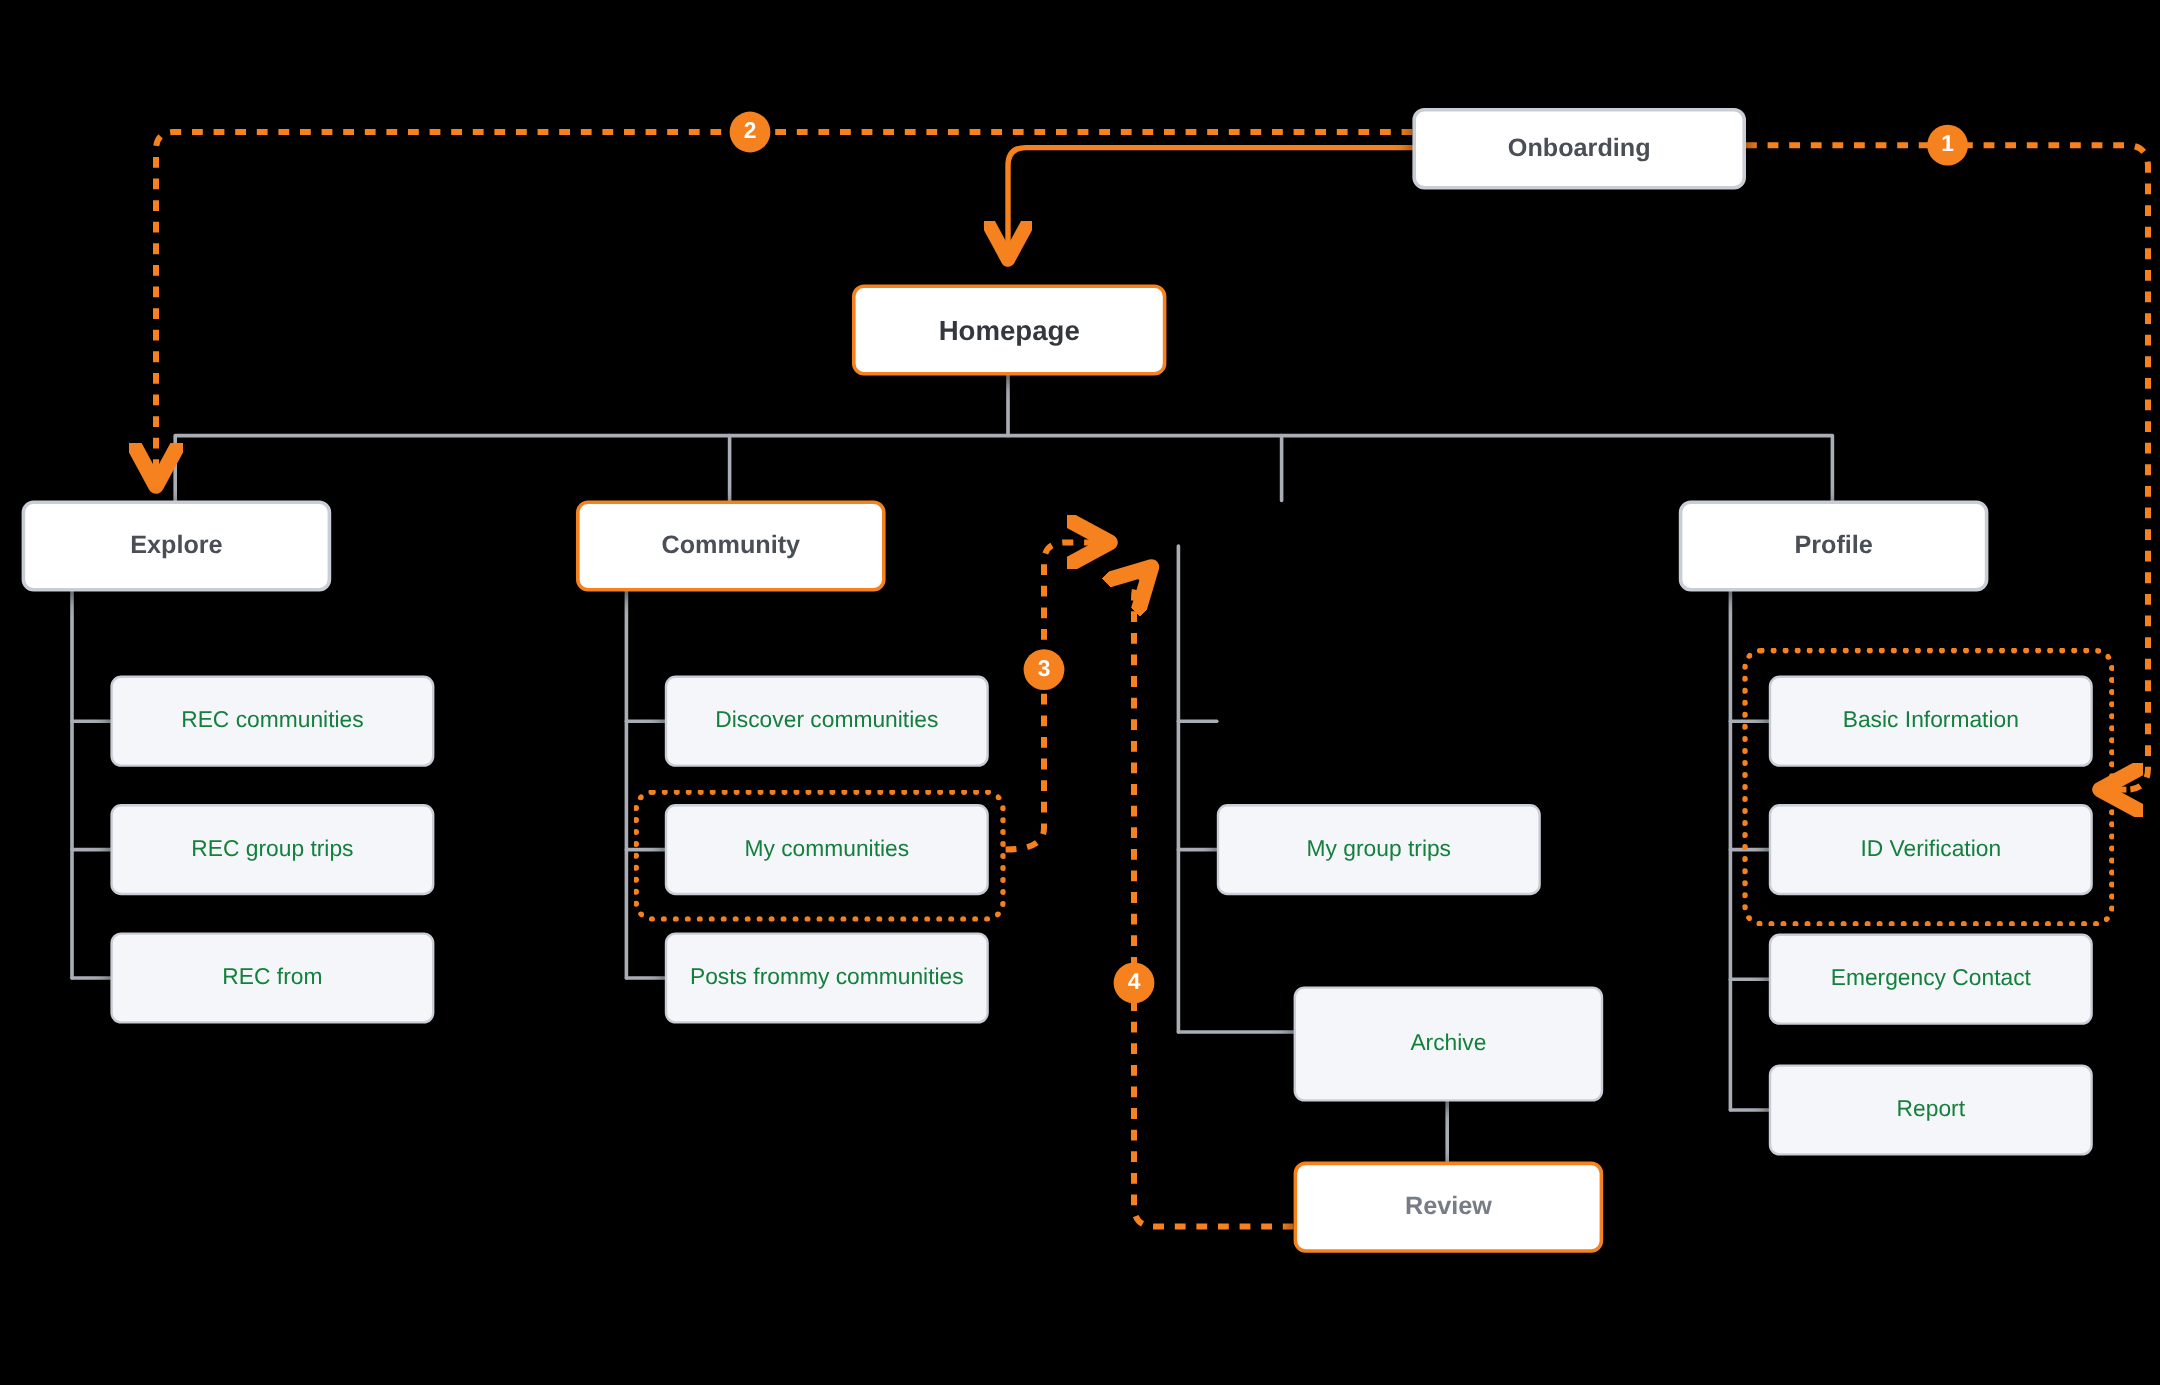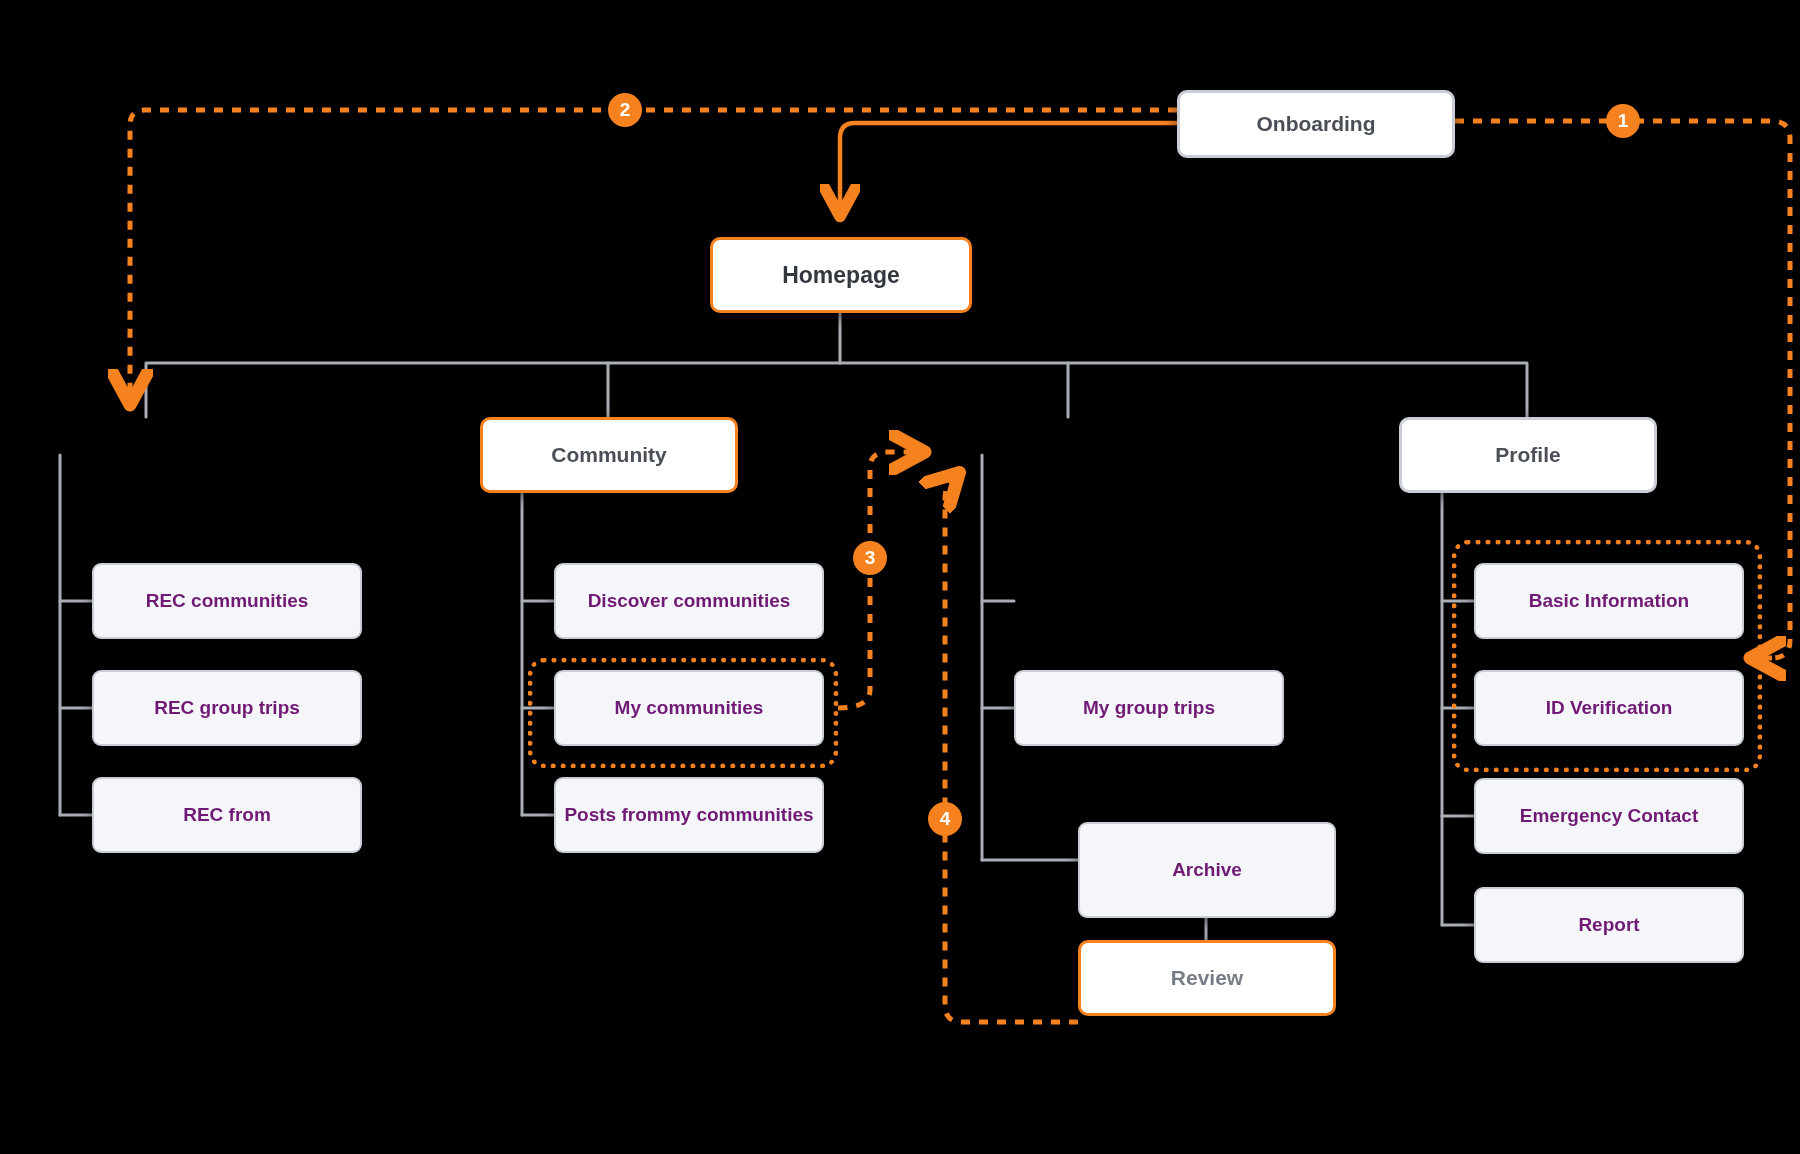--- a/index.html
+++ b/index.html
@@ -14,21 +14,21 @@
 
   
   .card{background:#ffffff;border:3px solid #c9ced6;}
   .card.accent{border-color:#f5821f;}
   .card .lbl{color:#4a4f57;font-size:21px;font-weight:700;}
   .card.dim .lbl{color:#777d86;font-weight:600;}
   .card.strong .lbl{color:#33383f;font-size:23px;font-weight:700;}
 
   
   .chip{background:#f4f6fa;border:2px solid #c9ced6;border-radius:9px;}
-  .chip .lbl{color:#701a75;font-size:19px;font-weight:700;}
+  .chip .lbl{color:#15803d;font-size:19px;font-weight:400;}
 
   
   .ring{position:absolute;border:5px dotted #f5821f;border-radius:16px;z-index:4;}
 
   
   .badge{position:absolute;width:34px;height:34px;border-radius:50%;
          background:#f5821f;color:#fff;font-size:19px;font-weight:700;
          display:flex;align-items:center;justify-content:center;z-index:12;
          font-family:"Liberation Sans",sans-serif;}
 </style>
@@ -101,20 +101,23 @@
   <div class="ring" style="left:1452px;top:540px;width:300px;height:222px;"></div>
 
   <div class="node card" style="left:1177px;top:90px;width:278px;height:68px;">
     <span class="lbl">Onboarding</span>
   </div>
 
   <div class="node card accent strong" style="left:710px;top:237px;width:262px;height:76px;">
     <span class="lbl">Homepage</span>
   </div>
 
+  <div class="node card" style="left:18px;top:417px;width:258px;height:76px;">
+    <span class="lbl">Explore</span>
+  </div>
 
   <div class="node card accent" style="left:480px;top:417px;width:258px;height:76px;">
     <span class="lbl">Community</span>
   </div>
 
 
   <div class="node card" style="left:1399px;top:417px;width:258px;height:76px;">
     <span class="lbl">Profile</span>
   </div>
 
@@ -138,21 +141,21 @@
     <span class="lbl">Posts from</span>
     <span class="lbl">my communities</span>
   </div>
 
   <div class="node chip" style="left:1014px;top:670px;width:270px;height:76px;">
     <span class="lbl">My group trips</span>
   </div>
   <div class="node chip" style="left:1078px;top:822px;width:258px;height:96px;">
     <span class="lbl">Archive</span>
   </div>
-  <div class="node card accent dim" style="left:1078px;top:940px;width:258px;height:76px;">
+  <div class="node card accent dim" style="left:1078px;top:968px;width:258px;height:76px;">
     <span class="lbl">Review</span>
   </div>
 
   <div class="node chip" style="left:1474px;top:563px;width:270px;height:76px;">
     <span class="lbl">Basic Information</span>
   </div>
   <div class="node chip" style="left:1474px;top:670px;width:270px;height:76px;">
     <span class="lbl">ID Verification</span>
   </div>
   <div class="node chip" style="left:1474px;top:778px;width:270px;height:76px;">

